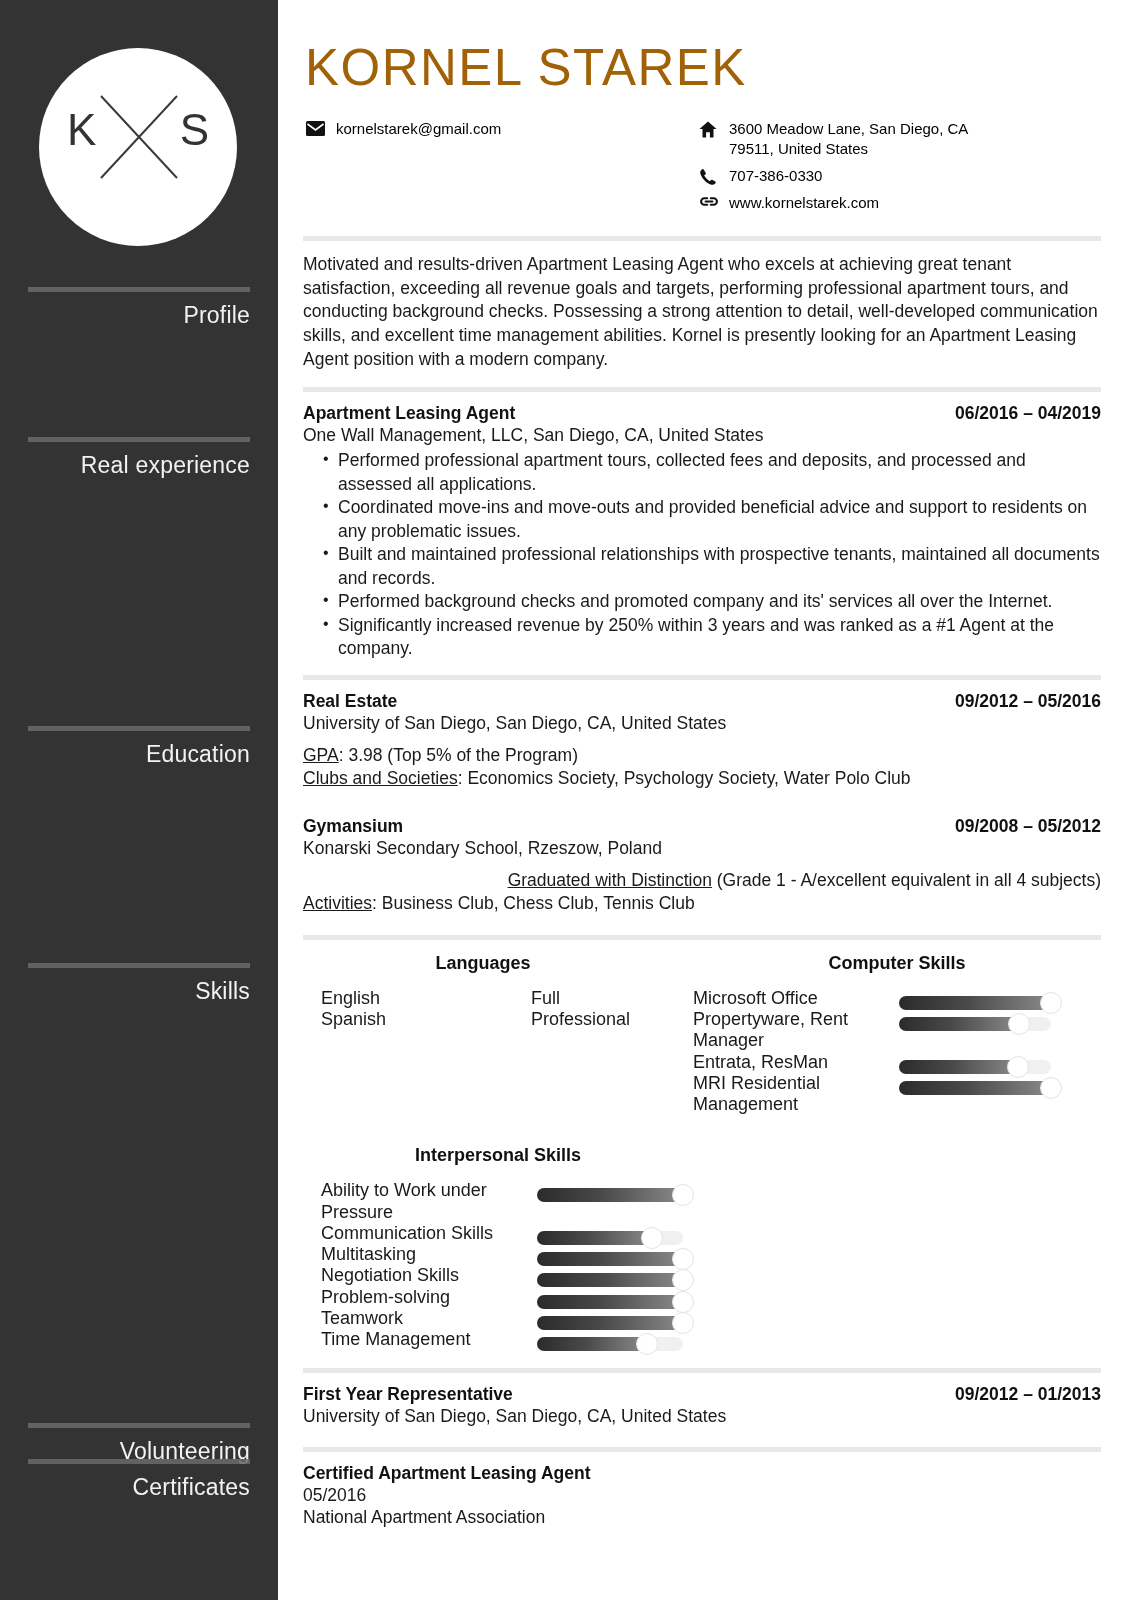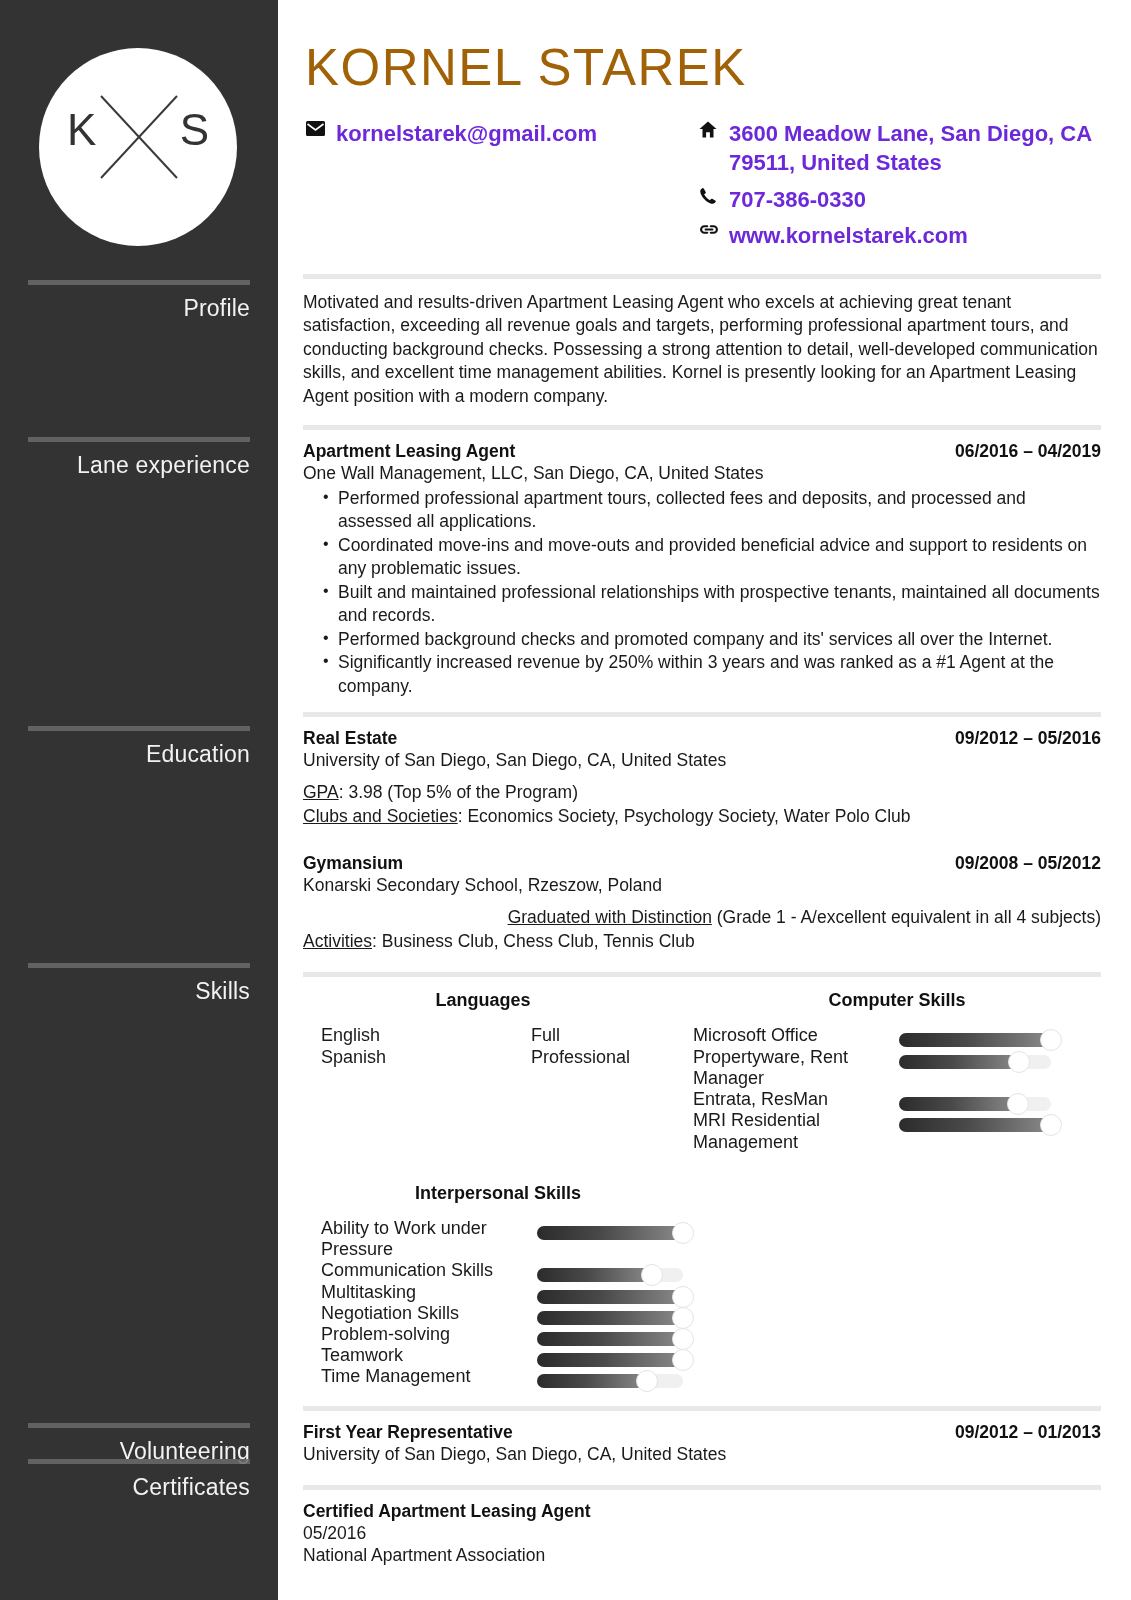--- a/index.html
+++ b/index.html
@@ -41,21 +41,21 @@
     white-space: nowrap;
   }
   .contact-grid {
     display: flex; margin-top: 22px; margin-left: 3px;
   }
   .contact-col { display: flex; flex-direction: column; }
   .contact-col.left { width: 393px; }
   .contact-row { display: flex; align-items: flex-start; margin-bottom: 7px; }
   .ci { width: 30px; min-width: 30px; padding-top: 2px; display: flex; justify-content: flex-start; }
   .ci svg { display: block; }
-  .ctext { font-size: 22px; color: #6d28d9; line-height: 1.34; font-weight: bold; }
+  .ctext { font-size: 15px; color: #000000; line-height: 1.34; }
 
   .sec-rule { height: 5px; background: #e8e8e8; width: 100%; }
   .section { width: 100%; }
 
   .entry-head { display: flex; justify-content: space-between; align-items: baseline; }
   .entry-title { font-size: 17.5px; font-weight: bold; color: #111; }
   .entry-date { font-size: 17.5px; font-weight: bold; color: #111; white-space: nowrap; }
   .entry-sub { font-size: 17.5px; color: #1a1a1a; margin-top: 1px; }
   .para { font-size: 17.5px; color: #1a1a1a; line-height: 1.345; }
 
@@ -106,28 +106,28 @@
       <div class="logo">
         <svg width="198" height="198" viewBox="0 0 198 198">
           <line x1="62" y1="48" x2="138" y2="130" stroke="#3a3a3a" stroke-width="2"></line>
           <line x1="138" y1="48" x2="62" y2="130" stroke="#3a3a3a" stroke-width="2"></line>
         </svg>
         <div style="position:absolute;left:28px;top:57px;font-size:44px;color:#333;font-family:'Liberation Sans',sans-serif;">K</div>
         <div style="position:absolute;right:28px;top:57px;font-size:44px;color:#333;font-family:'Liberation Sans',sans-serif;">S</div>
       </div>
     </div>
 
-    <div class="sb-label-block" style="top:280px;">
+    <div class="sb-label-block" style="top:287px;">
       <div class="sb-rule"></div>
       <div class="sb-text">Profile</div>
     </div>
 
     <div class="sb-label-block" style="top:437px;">
       <div class="sb-rule"></div>
-      <div class="sb-text">Lane experience</div>
+      <div class="sb-text">Real experience</div>
     </div>
 
     <div class="sb-label-block" style="top:726px;">
       <div class="sb-rule"></div>
       <div class="sb-text">Education</div>
     </div>
 
     <div class="sb-label-block" style="top:963px;">
       <div class="sb-rule"></div>
       <div class="sb-text">Skills</div>

